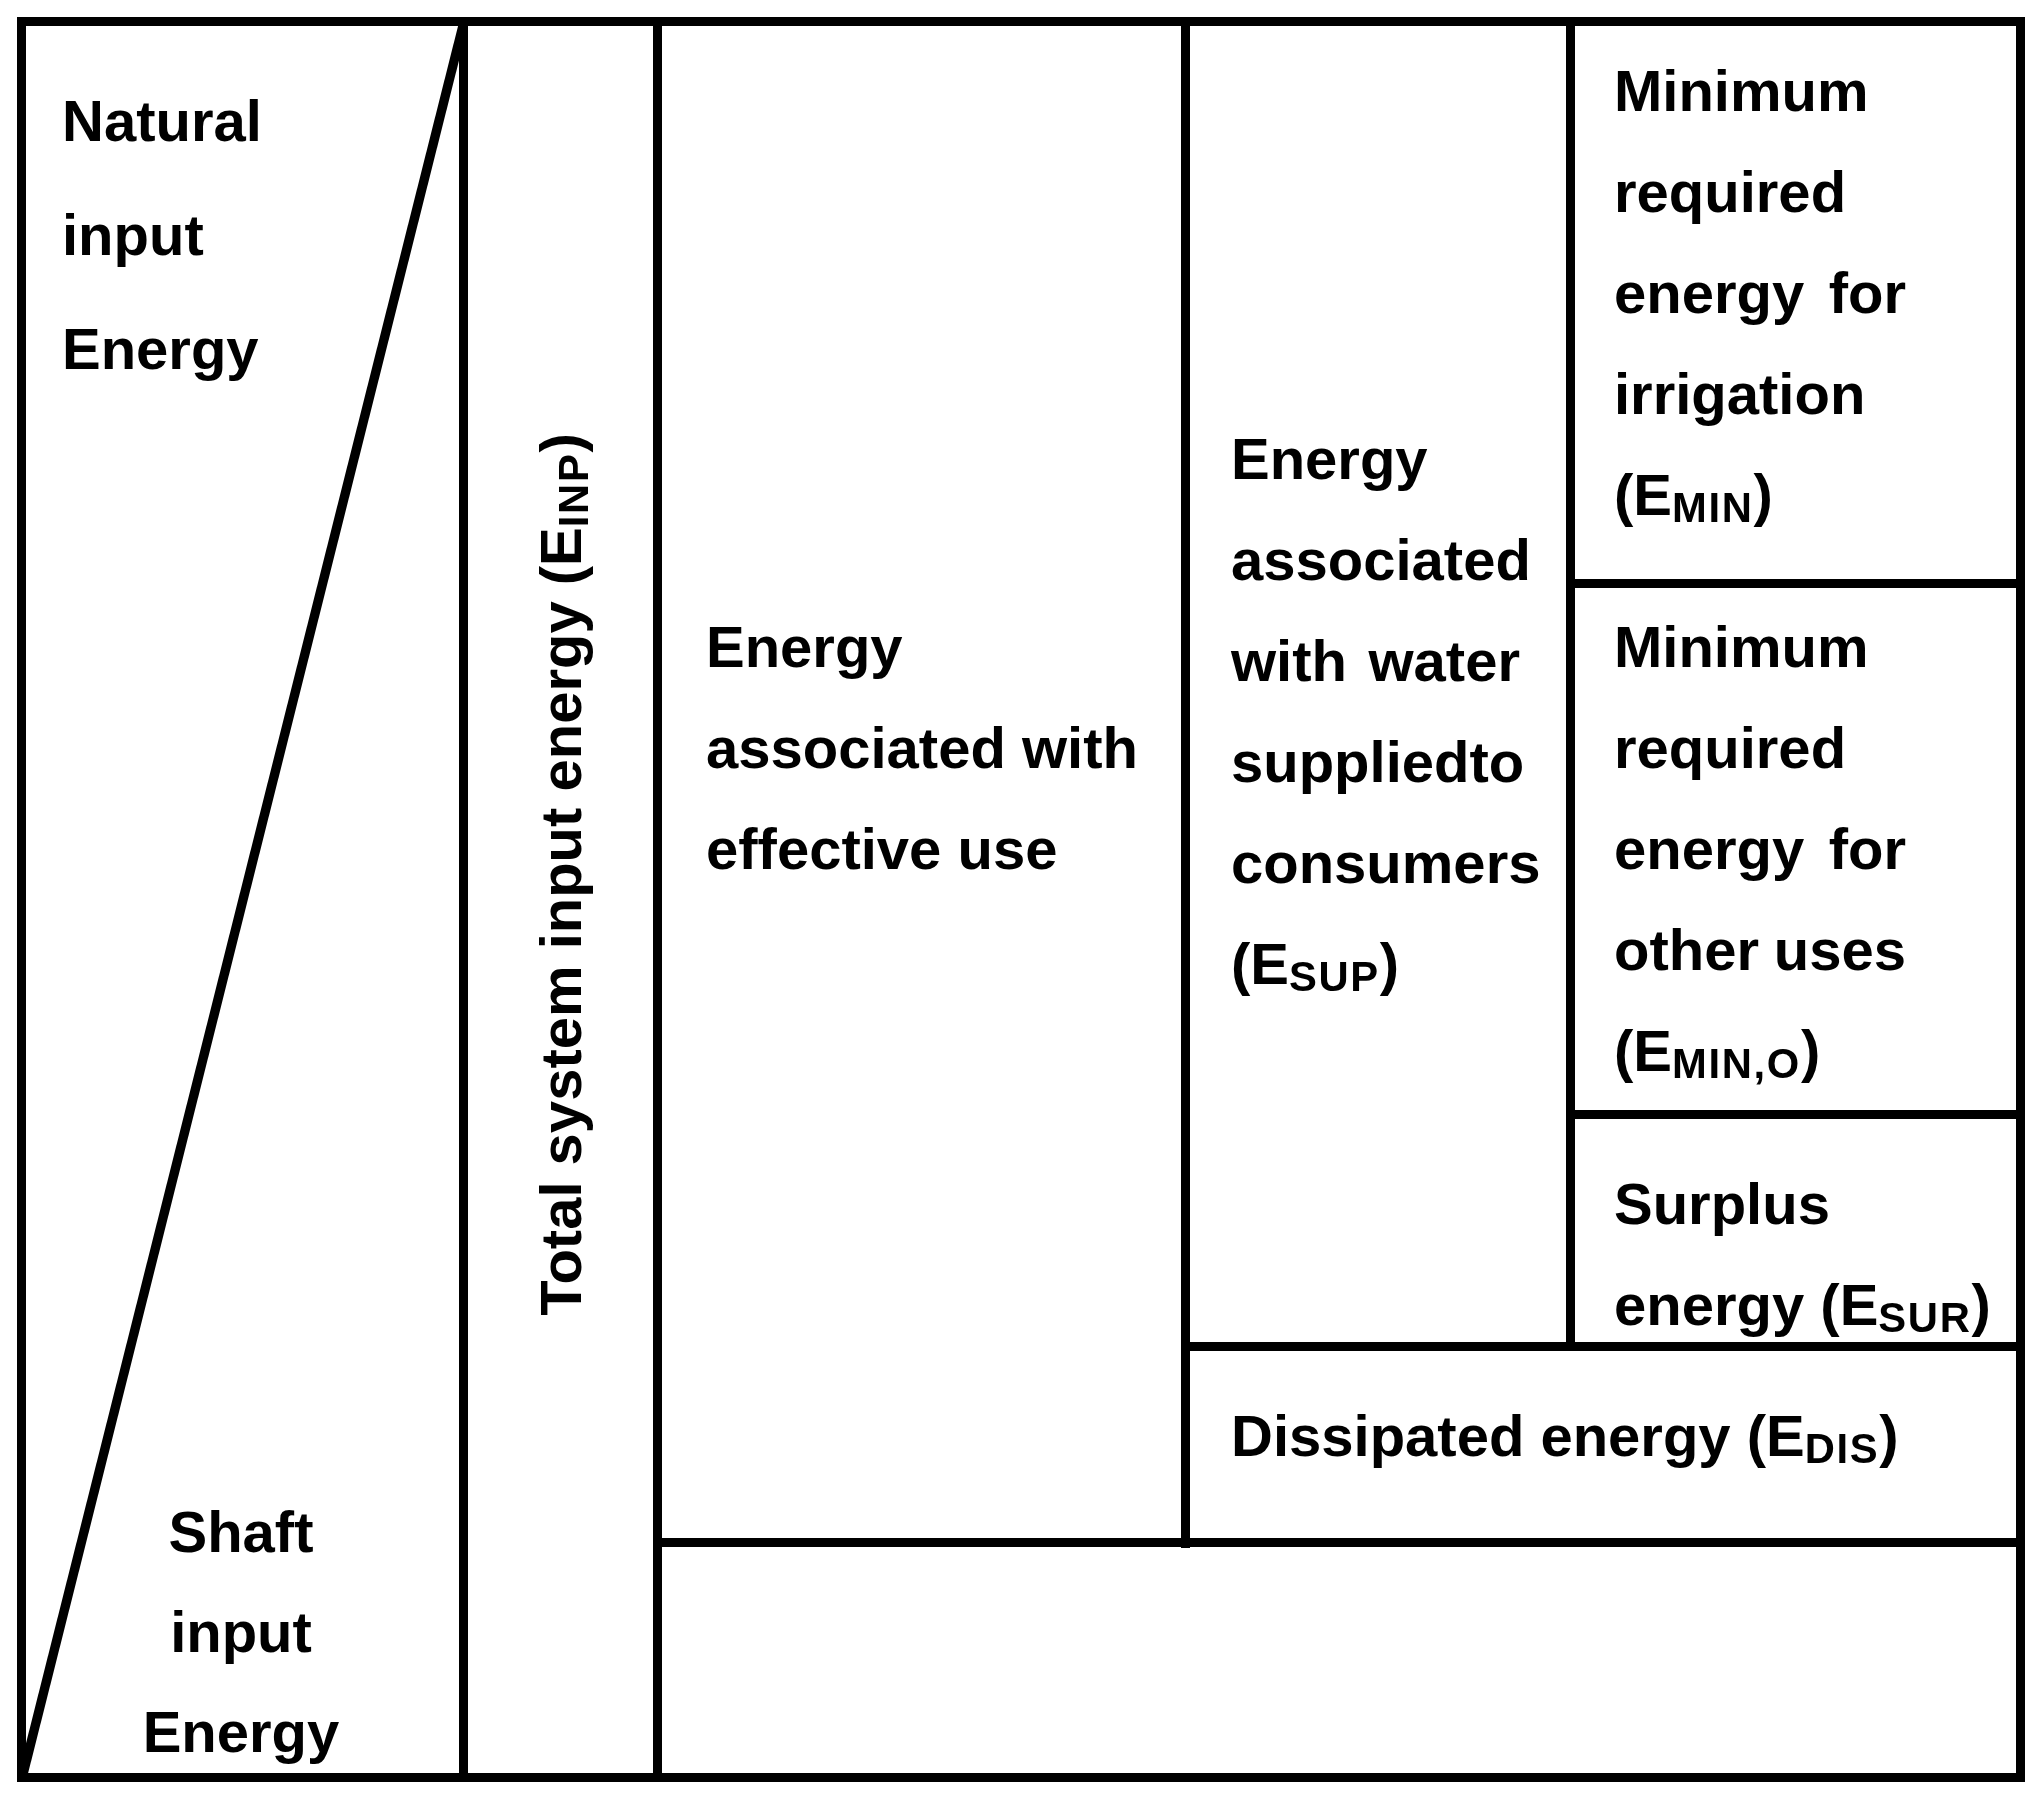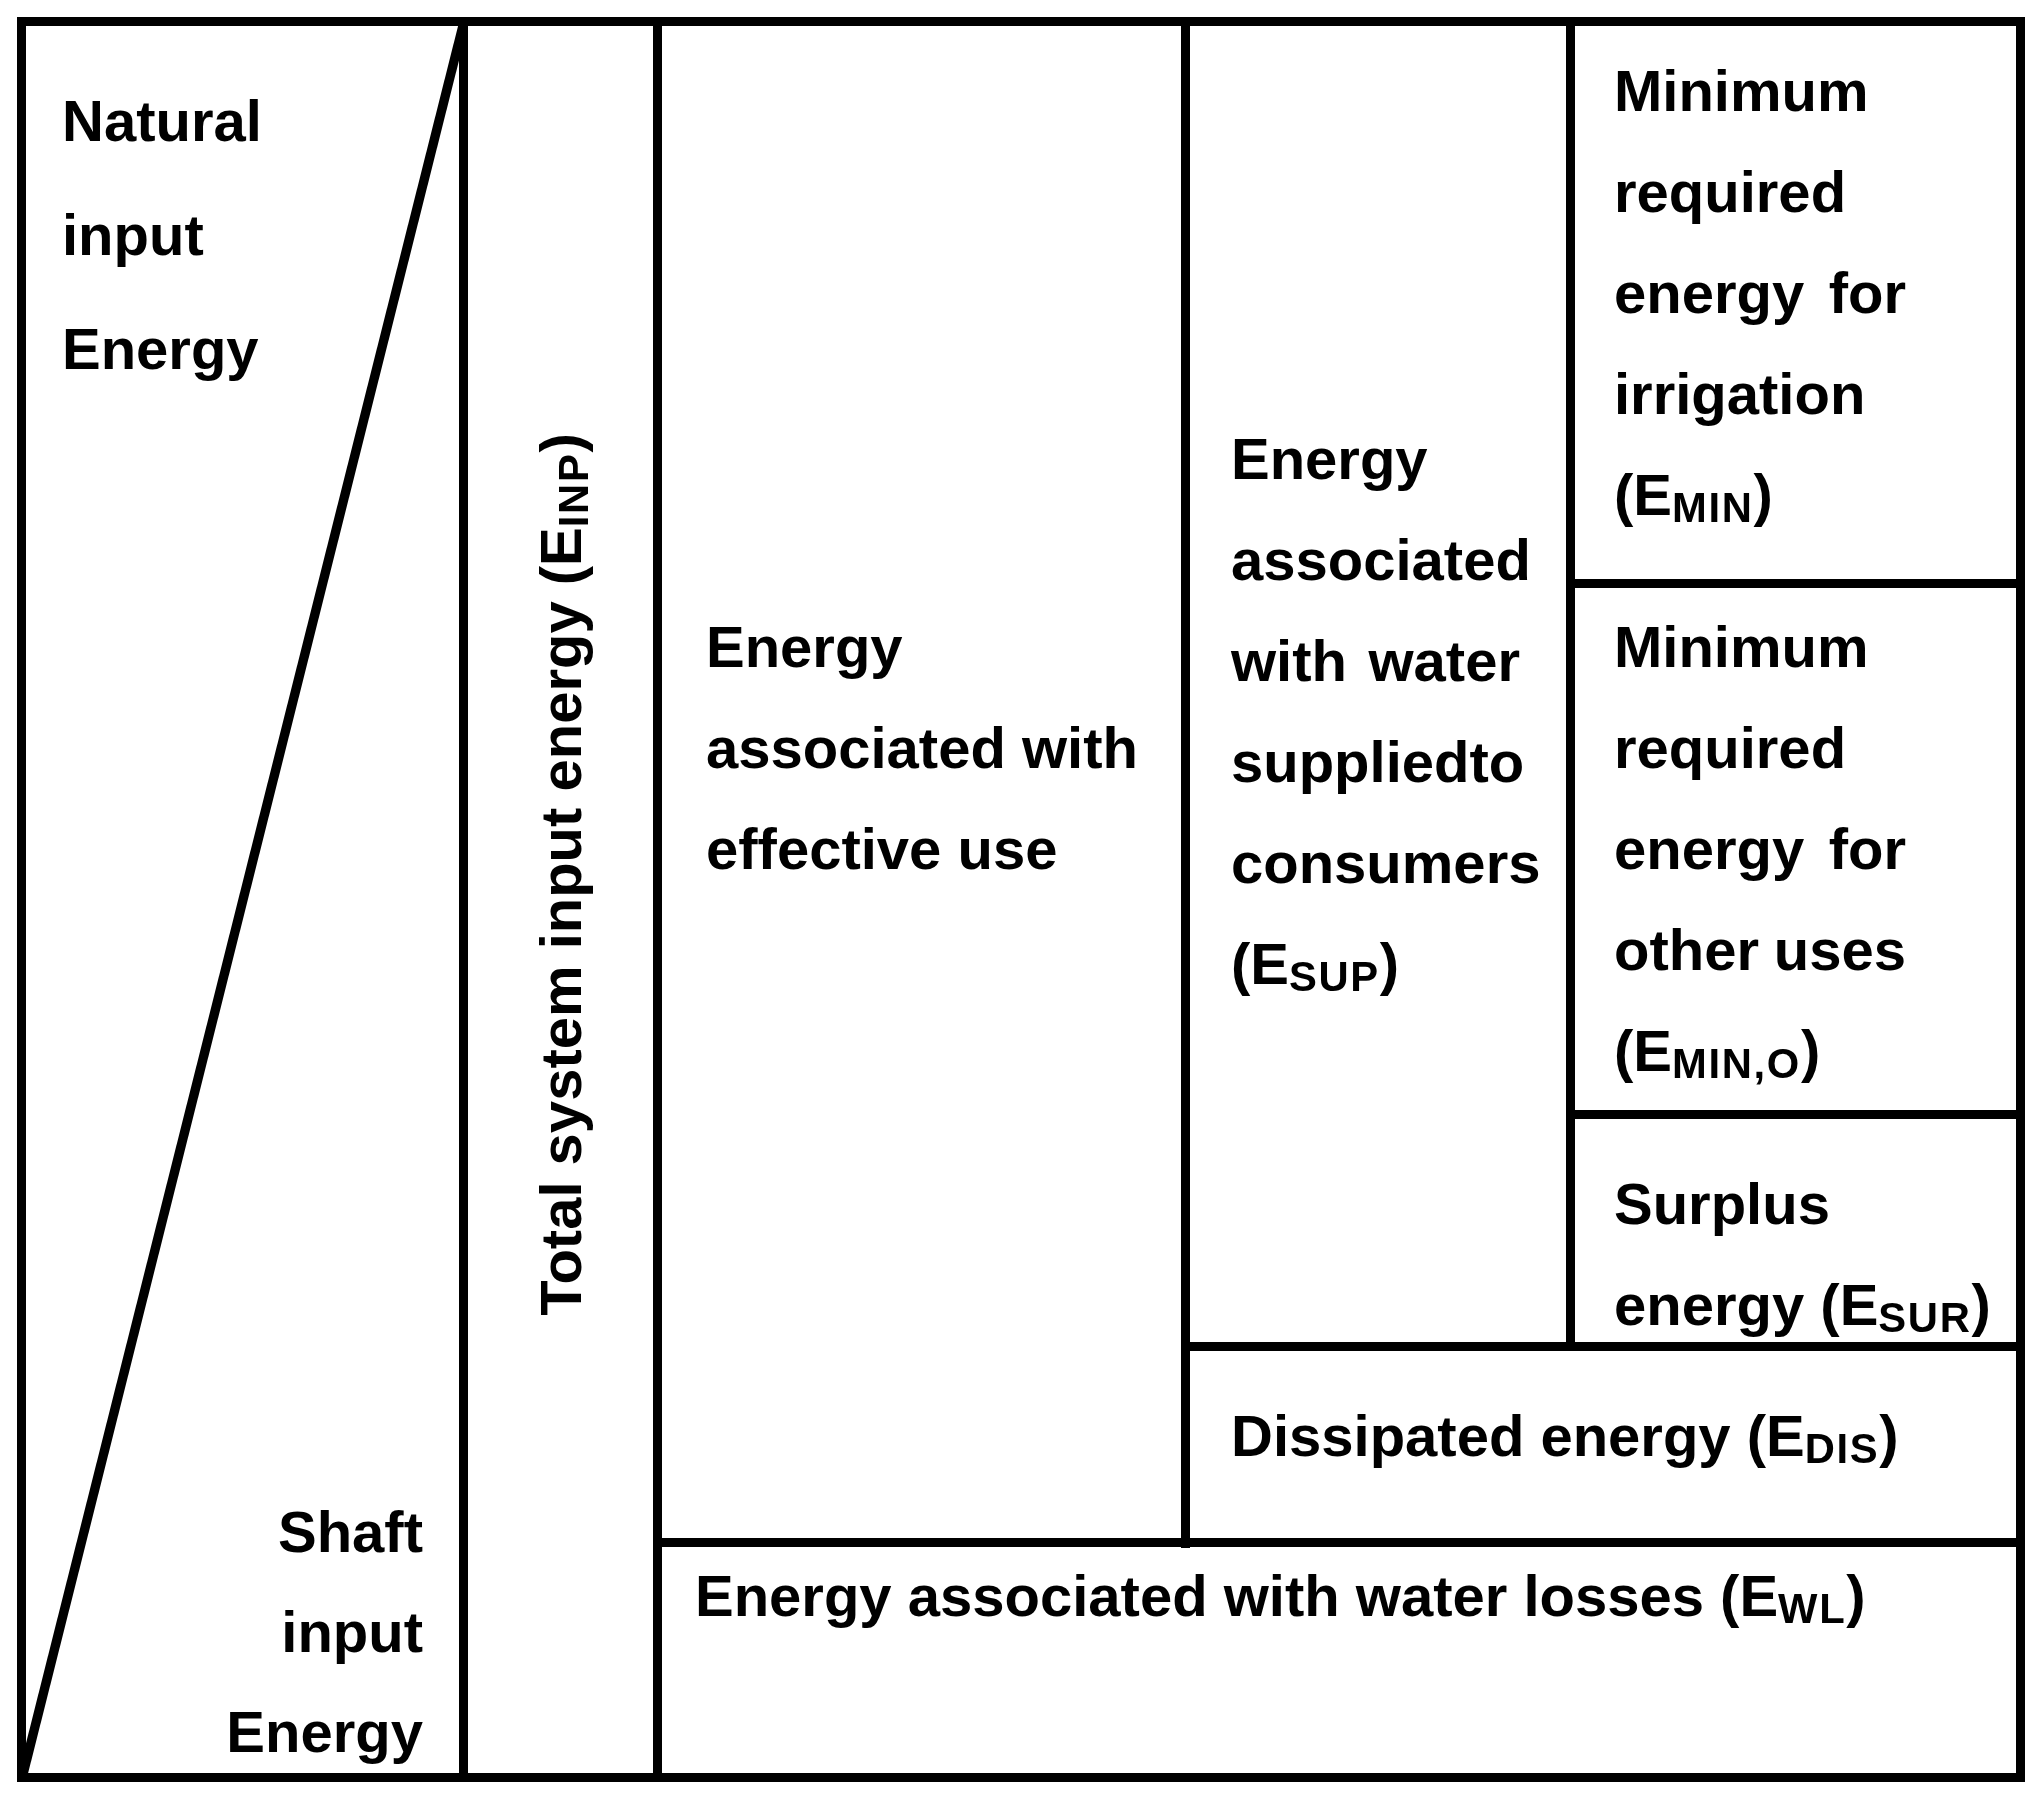--- a/index.html
+++ b/index.html
@@ -25,21 +25,21 @@
   
   .tblock{line-height:101px;white-space:nowrap;}
   .tblock .ln{height:101px;}
   .jline{display:flex;justify-content:space-between;}
   .sub{
     font-size:0.72em;
     position:relative;top:0.17em;
     letter-spacing:0.04em;
   }
   #natural-block{line-height:114px;}
-  #shaft-block{line-height:100px;text-align:right;}
+  #shaft-block{line-height:100px;text-align:center;}
   #col2-wrap{
     left:459px;top:0;width:203px;height:1748px;
     display:flex;align-items:center;justify-content:center;
   }
   .vtext{transform:rotate(-90deg);white-space:nowrap;display:block;}
   #sup-block{width:289px;}
   .minbox-text{width:292px;}
   .single-line{white-space:nowrap;}
 </style>
 </head>
@@ -137,18 +137,15 @@
     <div class="ln">Surplus</div>
     <div class="ln">
       <span>energy (E</span><span class="sub">SUR</span><span>)</span>
     </div>
   </div>
 
   <div class="abs single-line" style="left:1231px;top:1402px;">
     <span>Dissipated energy (E</span><span class="sub">DIS</span><span>)</span>
   </div>
 
-  <div class="abs single-line" style="left:695px;top:1562px;">
-    <span>Energy associated with water losses (E</span><span class="sub">WL</span><span>)</span>
-  </div>
 
 </div>
 
 
 </body></html>

